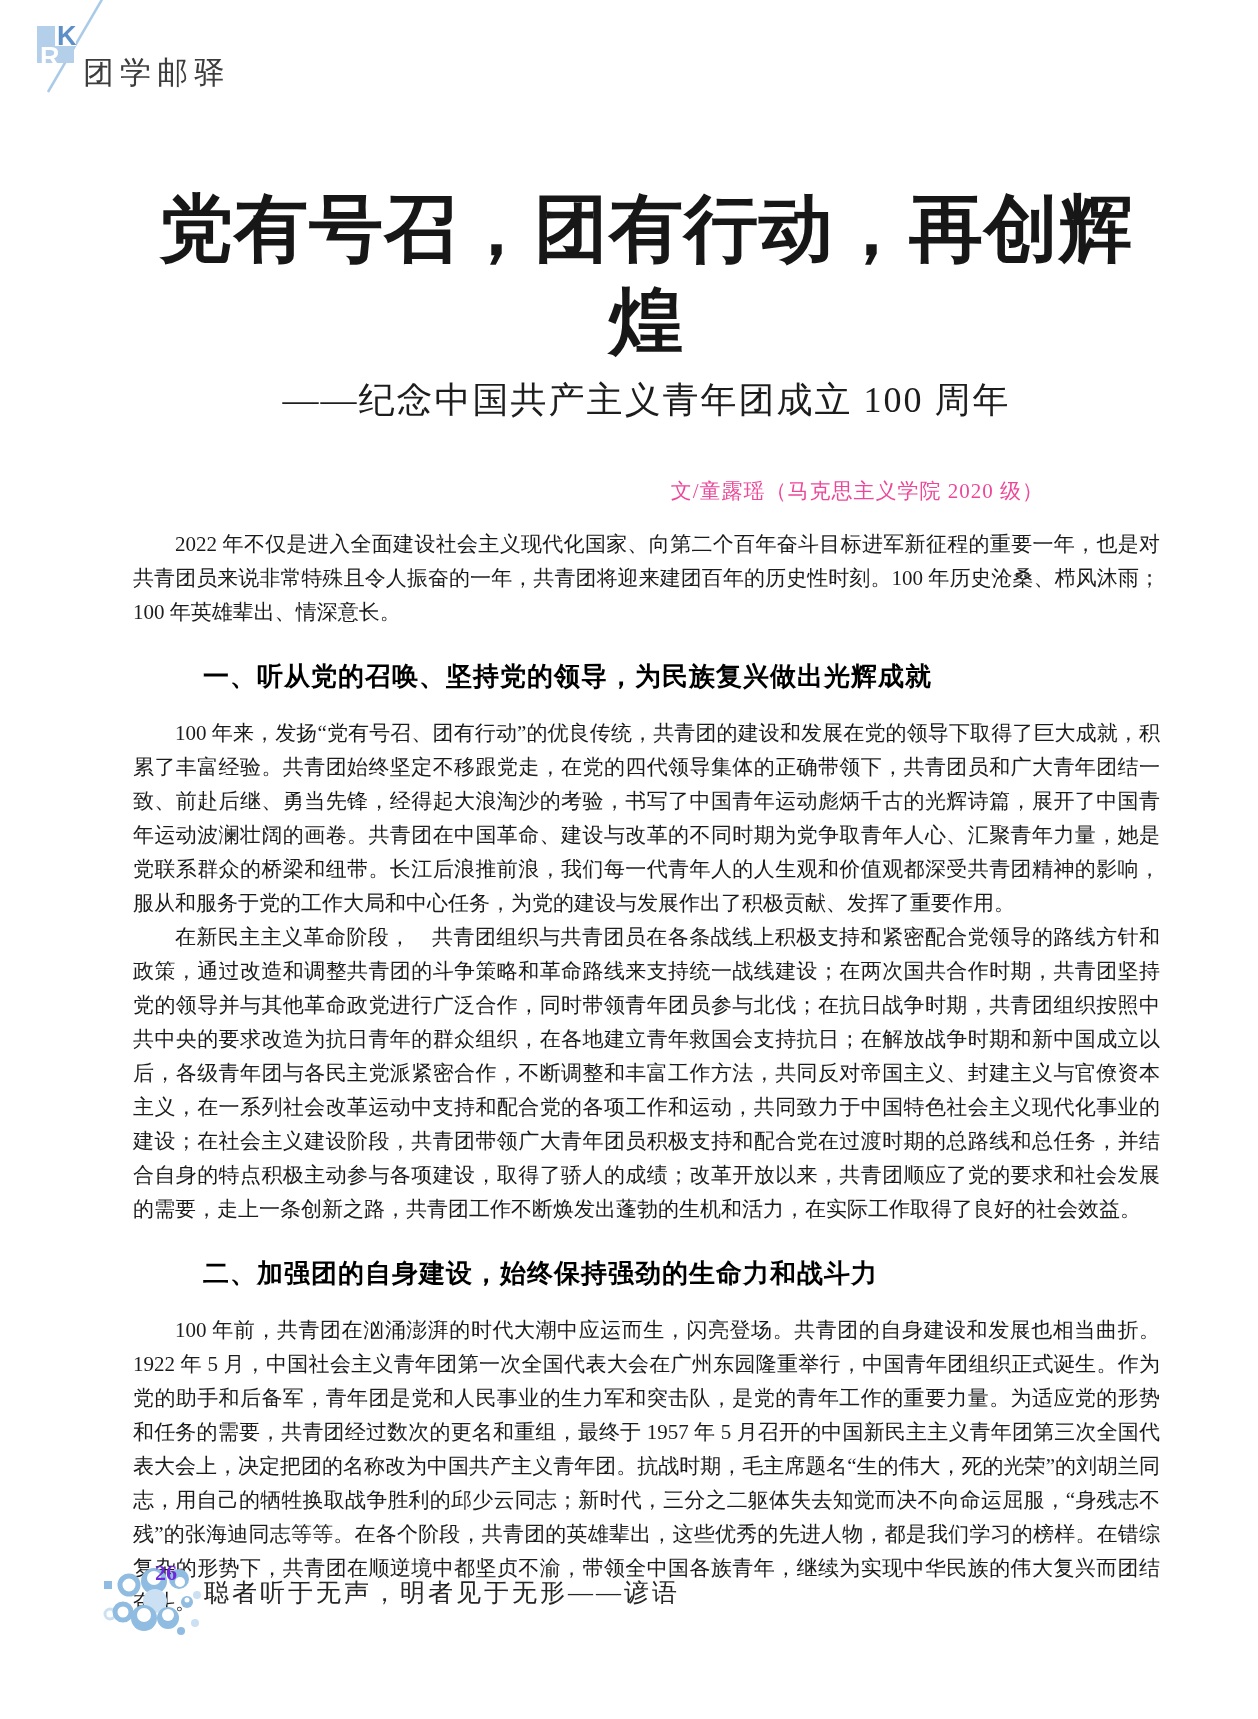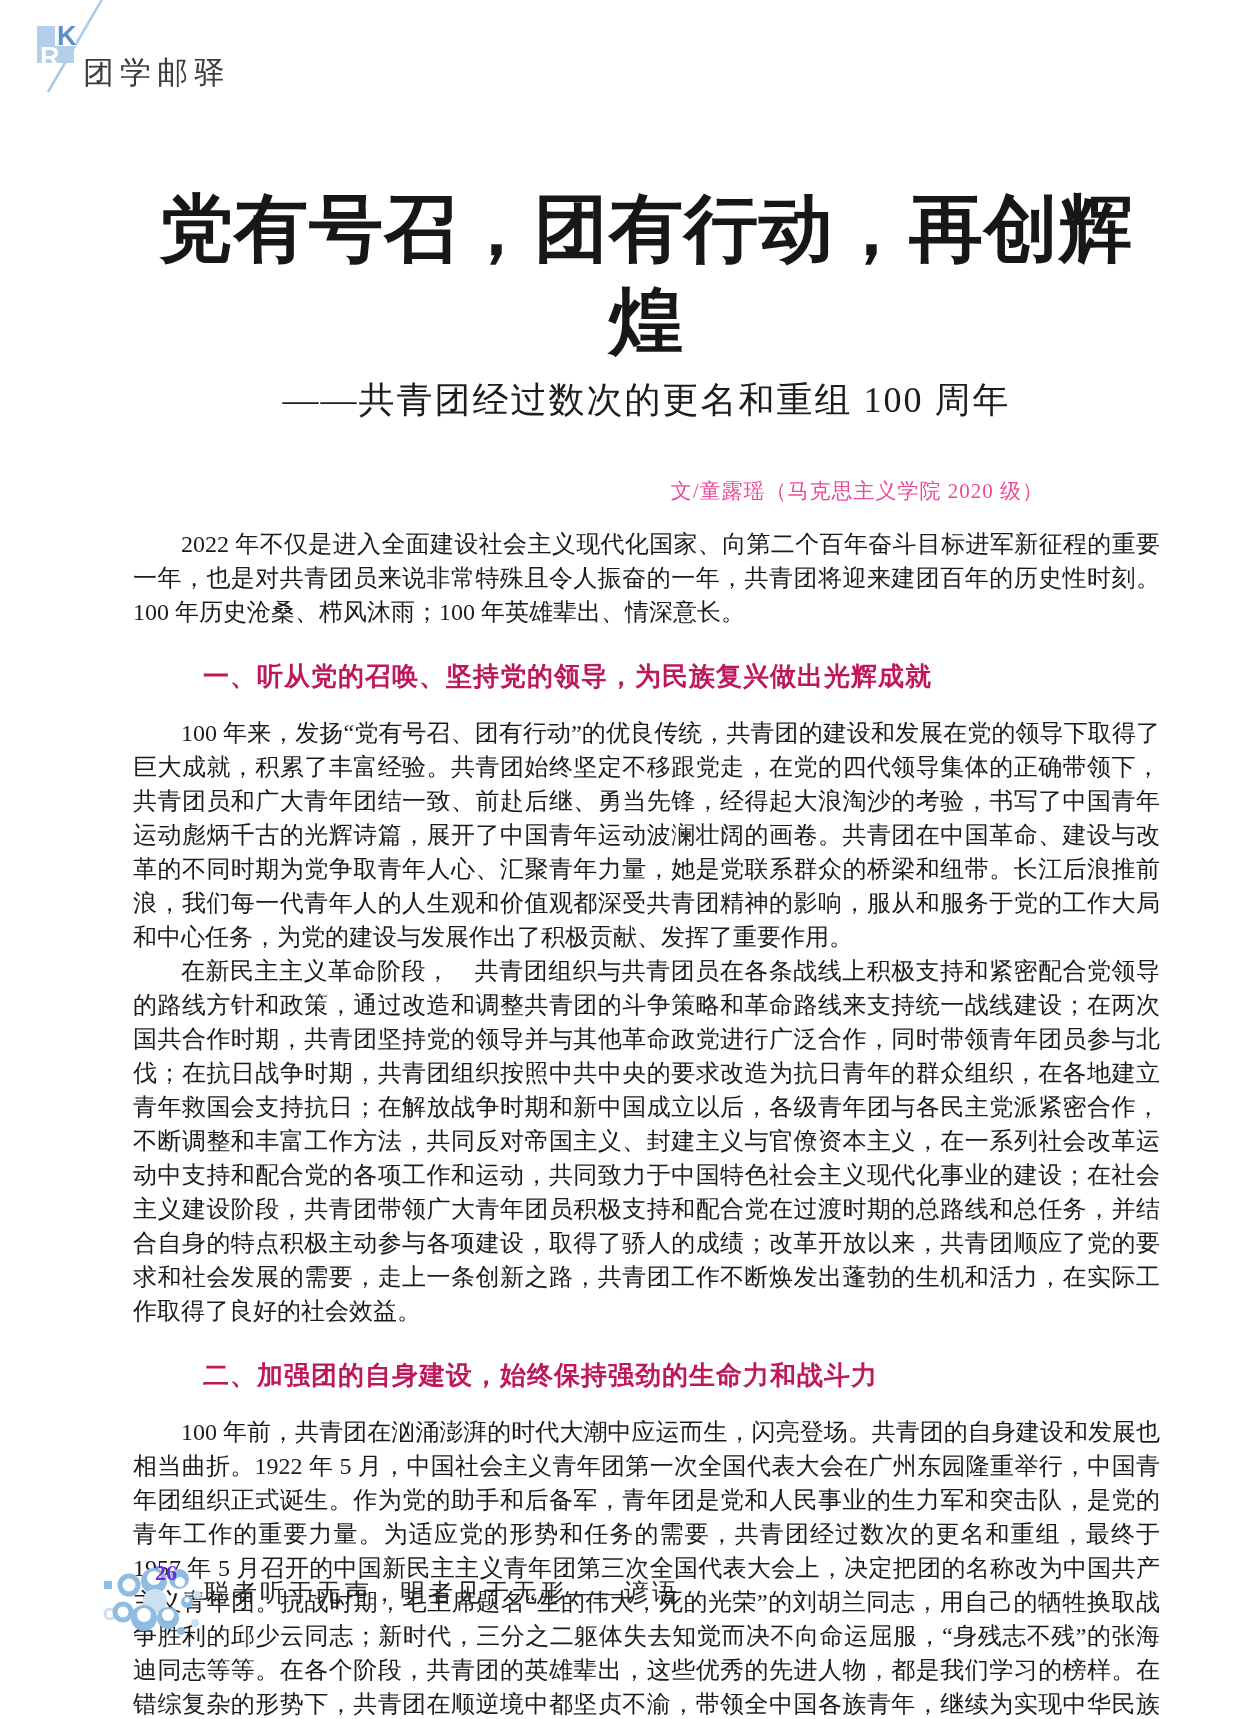--- a/index.html
+++ b/index.html
@@ -47,36 +47,36 @@
     margin-top:52px;
     text-align:right;
     padding-right:116px;
     font-family:Liberation Serif, serif;
     font-size:21px;
     color:#ec4899;
     letter-spacing:1px;
   }
   .body-par {
     margin-top:22px;
-    font-size:24px;
+    font-size:21px;
     line-height:34px;
     text-align:justify;
     text-indent:2em;
     color:#1b1b1b;
   }
   .body-par + .body-par { margin-top:0; }
   .sec-heading {
     margin-top:30px;
     margin-bottom:16px;
     padding-left:70px;
     font-family:"Liberation Sans", sans-serif;
     font-weight:700;
     font-size:26px;
     letter-spacing:1px;
-    color:#be185d;
+    color:#000000;
   }
 
   
   .footer { position:absolute; left:0; top:1556px; width:100%; height:120px; }
   .bubbles { position:absolute; left:102px; top:12px; }
   .page-number {
     position:absolute; left:155px; top:4px;
     font-family:"Liberation Serif", serif;
     font-weight:700; font-size:22px; color:#6d28d9;
   }
@@ -98,21 +98,21 @@
       <rect x="37" y="26" width="37" height="37" fill="#b3cfe9"></rect>
       <rect x="55" y="23" width="21" height="23" fill="#ffffff"></rect>
       <text x="57" y="45" font-family="Liberation Sans, sans-serif" font-weight="bold" font-size="27" fill="#5e90c8">K</text>
       <text x="40" y="66" font-family="Liberation Sans, sans-serif" font-weight="bold" font-size="27" fill="#ffffff">R</text>
     </svg>
     <div class="brand-label">团学邮驿</div>
   </div>
 
   <div class="article">
     <h1 class="title">党有号召，团有行动，再创辉煌</h1>
-    <div class="subtitle">——共青团经过数次的更名和重组 100 周年</div>
+    <div class="subtitle">——纪念中国共产主义青年团成立 100 周年</div>
     <div class="byline">文/童露瑶（马克思主义学院 2020 级）</div>
 
     <p class="body-par">2022 年不仅是进入全面建设社会主义现代化国家、向第二个百年奋斗目标进军新征程的重要一年，也是对共青团员来说非常特殊且令人振奋的一年，共青团将迎来建团百年的历史性时刻。100 年历史沧桑、栉风沐雨；100 年英雄辈出、情深意长。</p>
 
     <h2 class="sec-heading">一、听从党的召唤、坚持党的领导，为民族复兴做出光辉成就</h2>
     <p class="body-par">100 年来，发扬“党有号召、团有行动”的优良传统，共青团的建设和发展在党的领导下取得了巨大成就，积累了丰富经验。共青团始终坚定不移跟党走，在党的四代领导集体的正确带领下，共青团员和广大青年团结一致、前赴后继、勇当先锋，经得起大浪淘沙的考验，书写了中国青年运动彪炳千古的光辉诗篇，展开了中国青年运动波澜壮阔的画卷。共青团在中国革命、建设与改革的不同时期为党争取青年人心、汇聚青年力量，她是党联系群众的桥梁和纽带。长江后浪推前浪，我们每一代青年人的人生观和价值观都深受共青团精神的影响，服从和服务于党的工作大局和中心任务，为党的建设与发展作出了积极贡献、发挥了重要作用。</p>
     <p class="body-par">在新民主主义革命阶段，　共青团组织与共青团员在各条战线上积极支持和紧密配合党领导的路线方针和政策，通过改造和调整共青团的斗争策略和革命路线来支持统一战线建设；在两次国共合作时期，共青团坚持党的领导并与其他革命政党进行广泛合作，同时带领青年团员参与北伐；在抗日战争时期，共青团组织按照中共中央的要求改造为抗日青年的群众组织，在各地建立青年救国会支持抗日；在解放战争时期和新中国成立以后，各级青年团与各民主党派紧密合作，不断调整和丰富工作方法，共同反对帝国主义、封建主义与官僚资本主义，在一系列社会改革运动中支持和配合党的各项工作和运动，共同致力于中国特色社会主义现代化事业的建设；在社会主义建设阶段，共青团带领广大青年团员积极支持和配合党在过渡时期的总路线和总任务，并结合自身的特点积极主动参与各项建设，取得了骄人的成绩；改革开放以来，共青团顺应了党的要求和社会发展的需要，走上一条创新之路，共青团工作不断焕发出蓬勃的生机和活力，在实际工作取得了良好的社会效益。</p>
 
     <h2 class="sec-heading">二、加强团的自身建设，始终保持强劲的生命力和战斗力</h2>
     <p class="body-par">100 年前，共青团在汹涌澎湃的时代大潮中应运而生，闪亮登场。共青团的自身建设和发展也相当曲折。1922 年 5 月，中国社会主义青年团第一次全国代表大会在广州东园隆重举行，中国青年团组织正式诞生。作为党的助手和后备军，青年团是党和人民事业的生力军和突击队，是党的青年工作的重要力量。为适应党的形势和任务的需要，共青团经过数次的更名和重组，最终于 1957 年 5 月召开的中国新民主主义青年团第三次全国代表大会上，决定把团的名称改为中国共产主义青年团。抗战时期，毛主席题名“生的伟大，死的光荣”的刘胡兰同志，用自己的牺牲换取战争胜利的邱少云同志；新时代，三分之二躯体失去知觉而决不向命运屈服，“身残志不残”的张海迪同志等等。在各个阶段，共青团的英雄辈出，这些优秀的先进人物，都是我们学习的榜样。在错综复杂的形势下，共青团在顺逆境中都坚贞不渝，带领全中国各族青年，继续为实现中华民族的伟大复兴而团结奋斗。</p>

